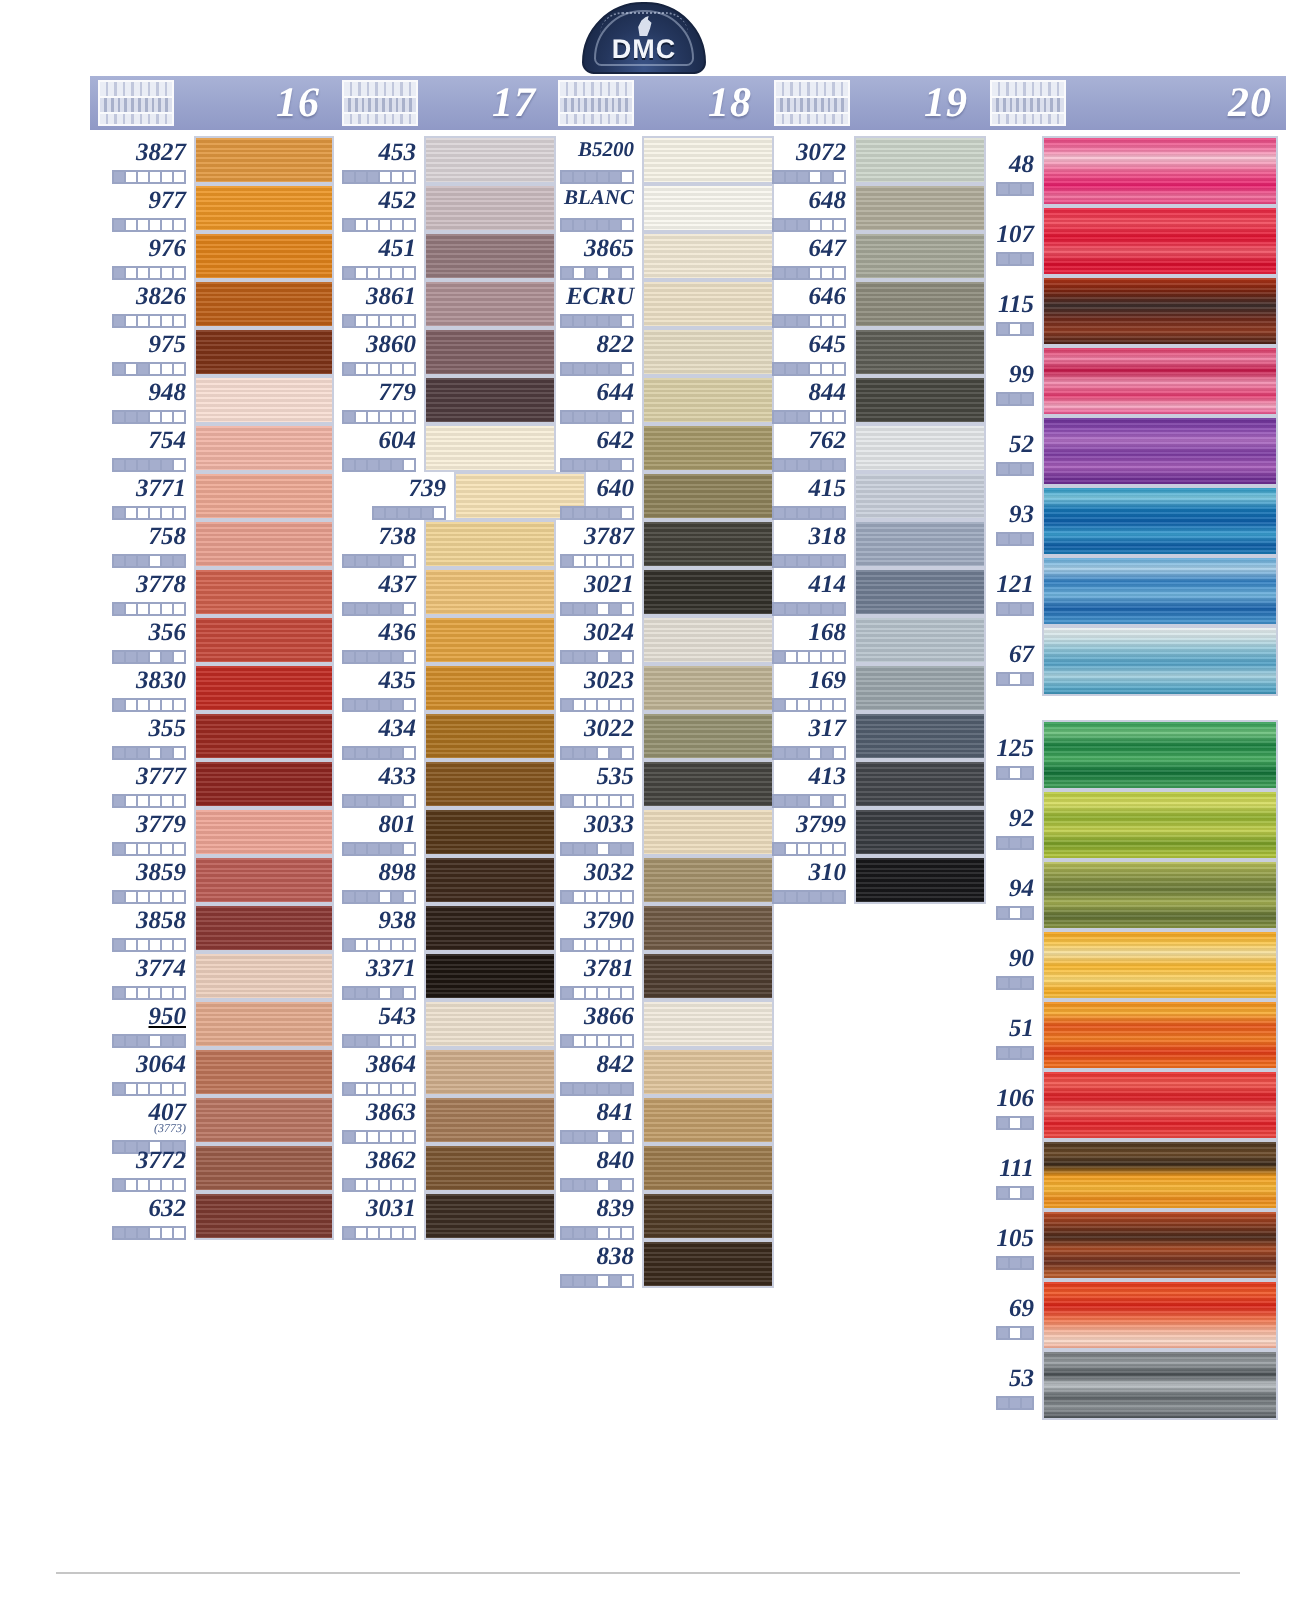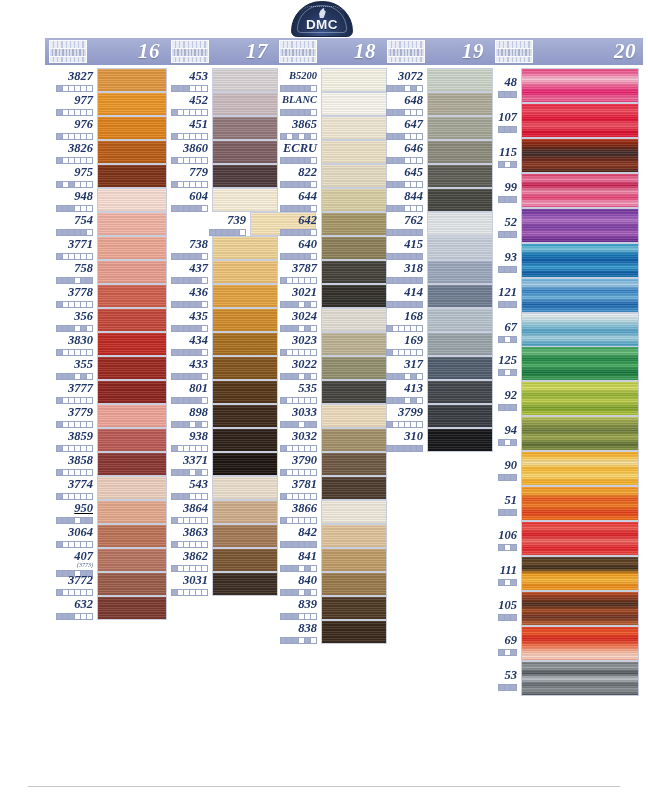--- a/index.html
+++ b/index.html
@@ -586,20 +586,34 @@
               <span class="tickbox"></span>
               <span class="tickbox"></span>
               <span class="tickbox"></span>
               <span class="tickbox"></span>
             </div>
           </div>
           <div class="swatch" style="width: 66px; height: 24px; background-color: rgb(147, 120, 124);"></div>
         </div>
         <div class="row" style="height: 24px;">
           <div class="label-cell" style="width: 45px; padding-top: 1px;">
+            <span class="code">3861</span>
+            <div class="tickboxes">
+              <span class="tickbox filled"></span>
+              <span class="tickbox"></span>
+              <span class="tickbox"></span>
+              <span class="tickbox"></span>
+              <span class="tickbox"></span>
+              <span class="tickbox"></span>
+            </div>
+          </div>
+          <div class="swatch" style="width: 66px; height: 24px; background-color: rgb(173, 143, 147);"></div>
+        </div>
+        <div class="row" style="height: 24px;">
+          <div class="label-cell" style="width: 45px; padding-top: 1px;">
             <span class="code">3860</span>
             <div class="tickboxes">
               <span class="tickbox filled"></span>
               <span class="tickbox"></span>
               <span class="tickbox"></span>
               <span class="tickbox"></span>
               <span class="tickbox"></span>
               <span class="tickbox"></span>
             </div>
           </div>
@@ -627,21 +641,21 @@
               <span class="tickbox filled"></span>
               <span class="tickbox filled"></span>
               <span class="tickbox filled"></span>
               <span class="tickbox filled"></span>
               <span class="tickbox"></span>
             </div>
           </div>
           <div class="swatch" style="width: 66px; height: 24px; background-color: rgb(247, 238, 216);"></div>
         </div>
         <div class="row" style="height: 24px;">
-          <div class="label-cell" style="width: 48px; padding-top: 1px; margin-left: 35px;">
+          <div class="label-cell" style="width: 60px; padding-top: 1px;">
             <span class="code">739</span>
             <div class="tickboxes">
               <span class="tickbox filled"></span>
               <span class="tickbox filled"></span>
               <span class="tickbox filled"></span>
               <span class="tickbox filled"></span>
               <span class="tickbox filled"></span>
               <span class="tickbox"></span>
             </div>
           </div>
@@ -1511,21 +1525,21 @@
           <div class="label-cell" style="width: 30px; padding-top: 6.5px;">
             <span class="code">121</span>
             <div class="tickboxes">
               <span class="tickbox filled"></span>
               <span class="tickbox filled"></span>
               <span class="tickbox filled"></span>
             </div>
           </div>
           <div class="swatch" style="width: 118px; height: 35px; background-image: linear-gradient(rgb(94, 168, 216) 0%, rgb(168, 207, 232) 16%, rgb(47, 125, 192) 36%, rgb(111, 179, 221) 56%, rgb(26, 98, 171) 76%, rgb(63, 141, 200) 94%);"></div>
         </div>
-        <div class="row" style="height: 33px;">
+        <div class="row" style="height: 47px;">
           <div class="label-cell" style="width: 30px; padding-top: 6.5px;">
             <span class="code">67</span>
             <div class="tickboxes">
               <span class="tickbox filled"></span>
               <span class="tickbox"></span>
               <span class="tickbox filled"></span>
             </div>
           </div>
           <div class="swatch" style="width: 118px; height: 35px; background-image: linear-gradient(rgb(232, 238, 240) 0%, rgb(207, 226, 230) 14%, rgb(140, 196, 216) 34%, rgb(79, 158, 196) 54%, rgb(167, 210, 224) 72%, rgb(90, 168, 200) 90%, rgb(63, 147, 184) 100%);"></div>
         </div>

